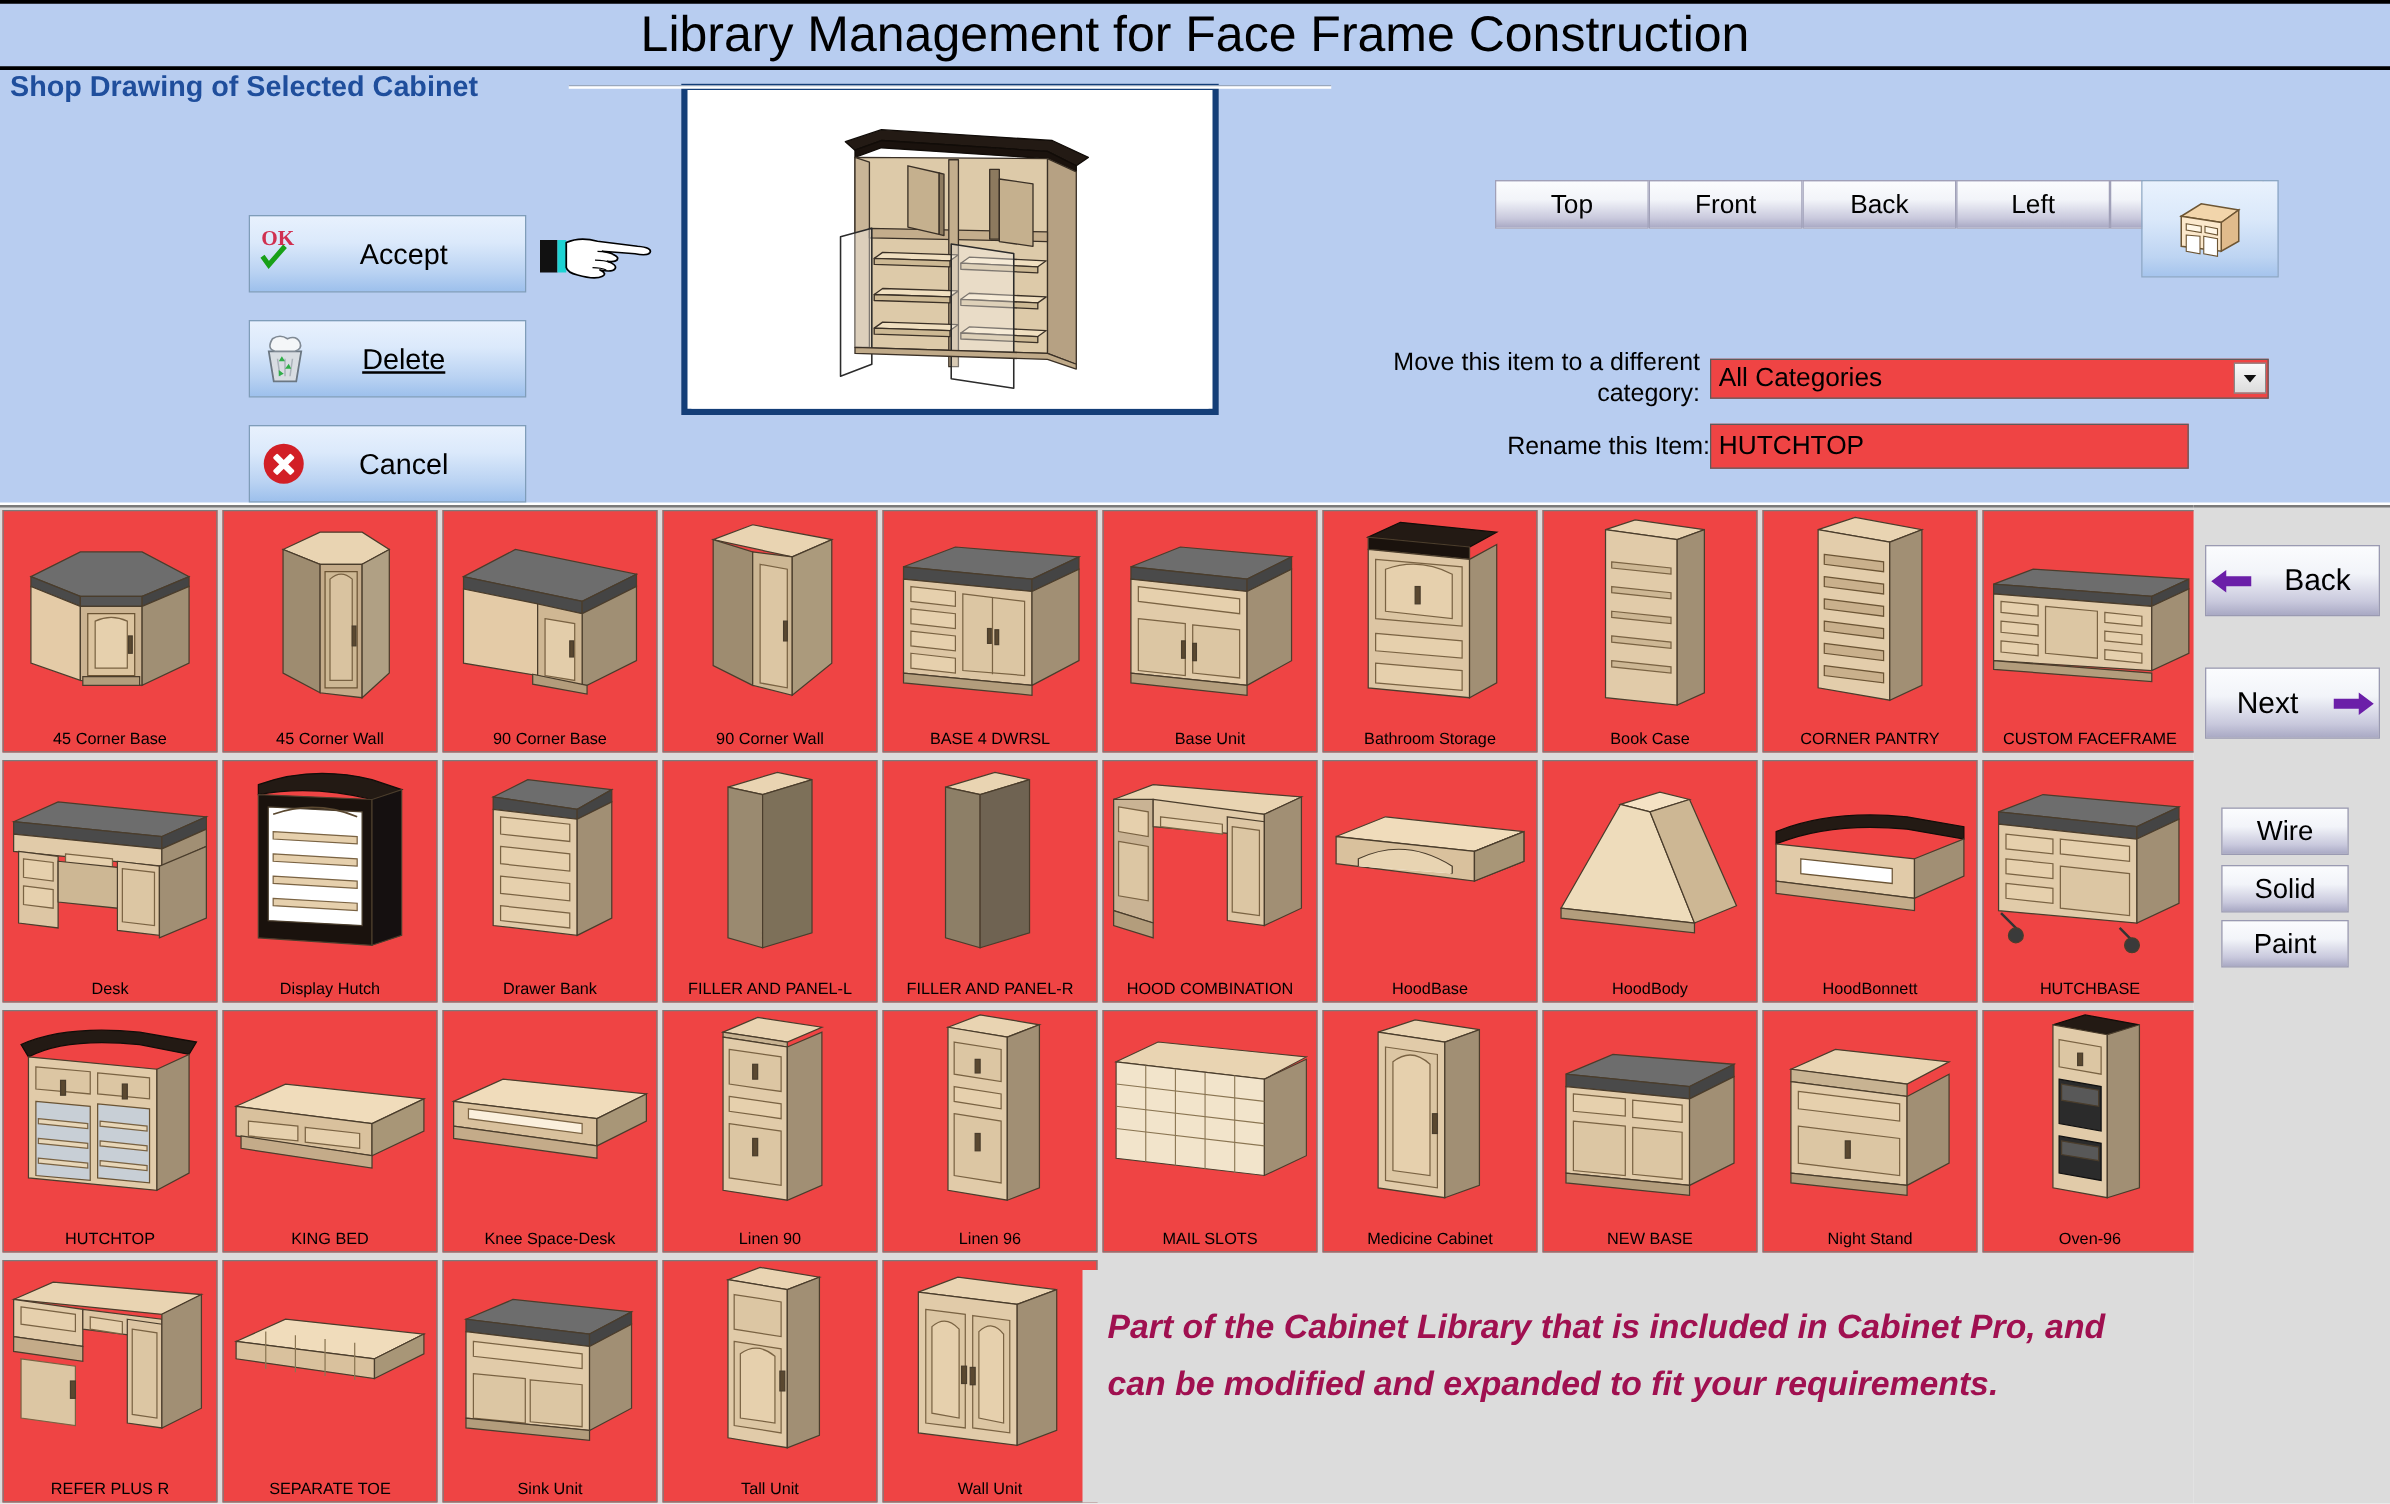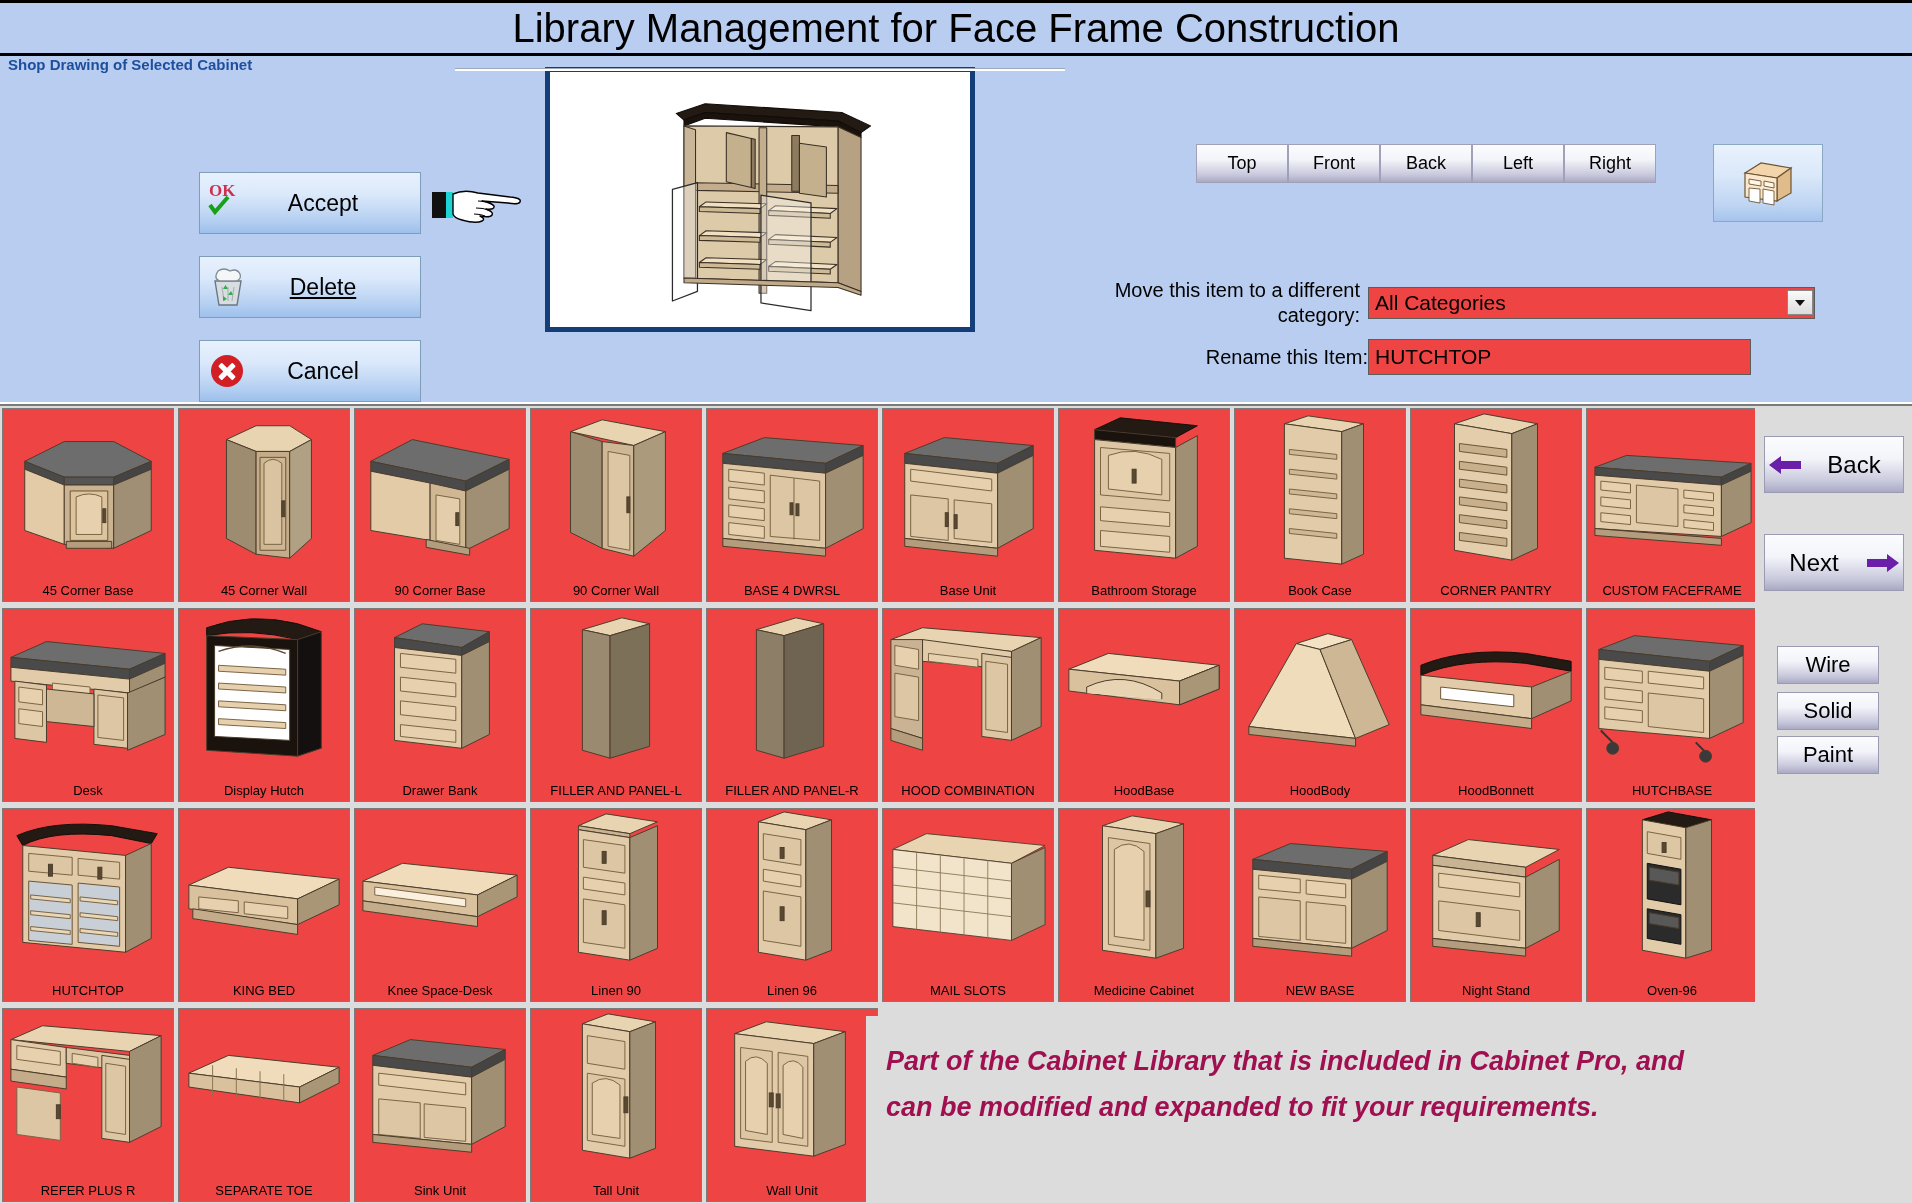--- a/index.html
+++ b/index.html
@@ -43,21 +43,21 @@
     left: 0; top: 56px;
     width: 1912px;
     height: 346px;
     background: #b8cdf0;
     box-sizing: border-box;
   }
   .group-label {
     position: absolute;
     left: 8px;
     top: 0px;
-    font-size: 15px;
+    font-size: 23px;
     font-weight: bold;
     color: #1f4e9c;
     background: #b8cdf0;
     padding-right: 8px;
     z-index: 3;
     white-space: nowrap;
   }
   .group-rule {
     position: absolute;
     left: 455px;
@@ -156,27 +156,27 @@
 
   
   .viewgrid {
     position: absolute;
     left: 1196px;
     top: 88px;
     width: 498px;
     border-collapse: collapse;
   }
   .view-btn {
-    width: 92px;
+    width: 123px;
     height: 39px;
     background: linear-gradient(to bottom, #fbfcfe 0%, #f2f4f9 40%, #c9c9dd 80%, #a9a9c4 100%);
     border: 1px solid #a0a0b8;
     box-sizing: border-box;
     text-align: center;
-    font-size: 18px;
+    font-size: 21px;
     color: #000;
     cursor: pointer;
     line-height: 37px;
     display: inline-block;
     margin: 0;
     vertical-align: top;
   }
   .viewgrid-row { font-size: 0; white-space: nowrap; }
 
   .cube-btn {

